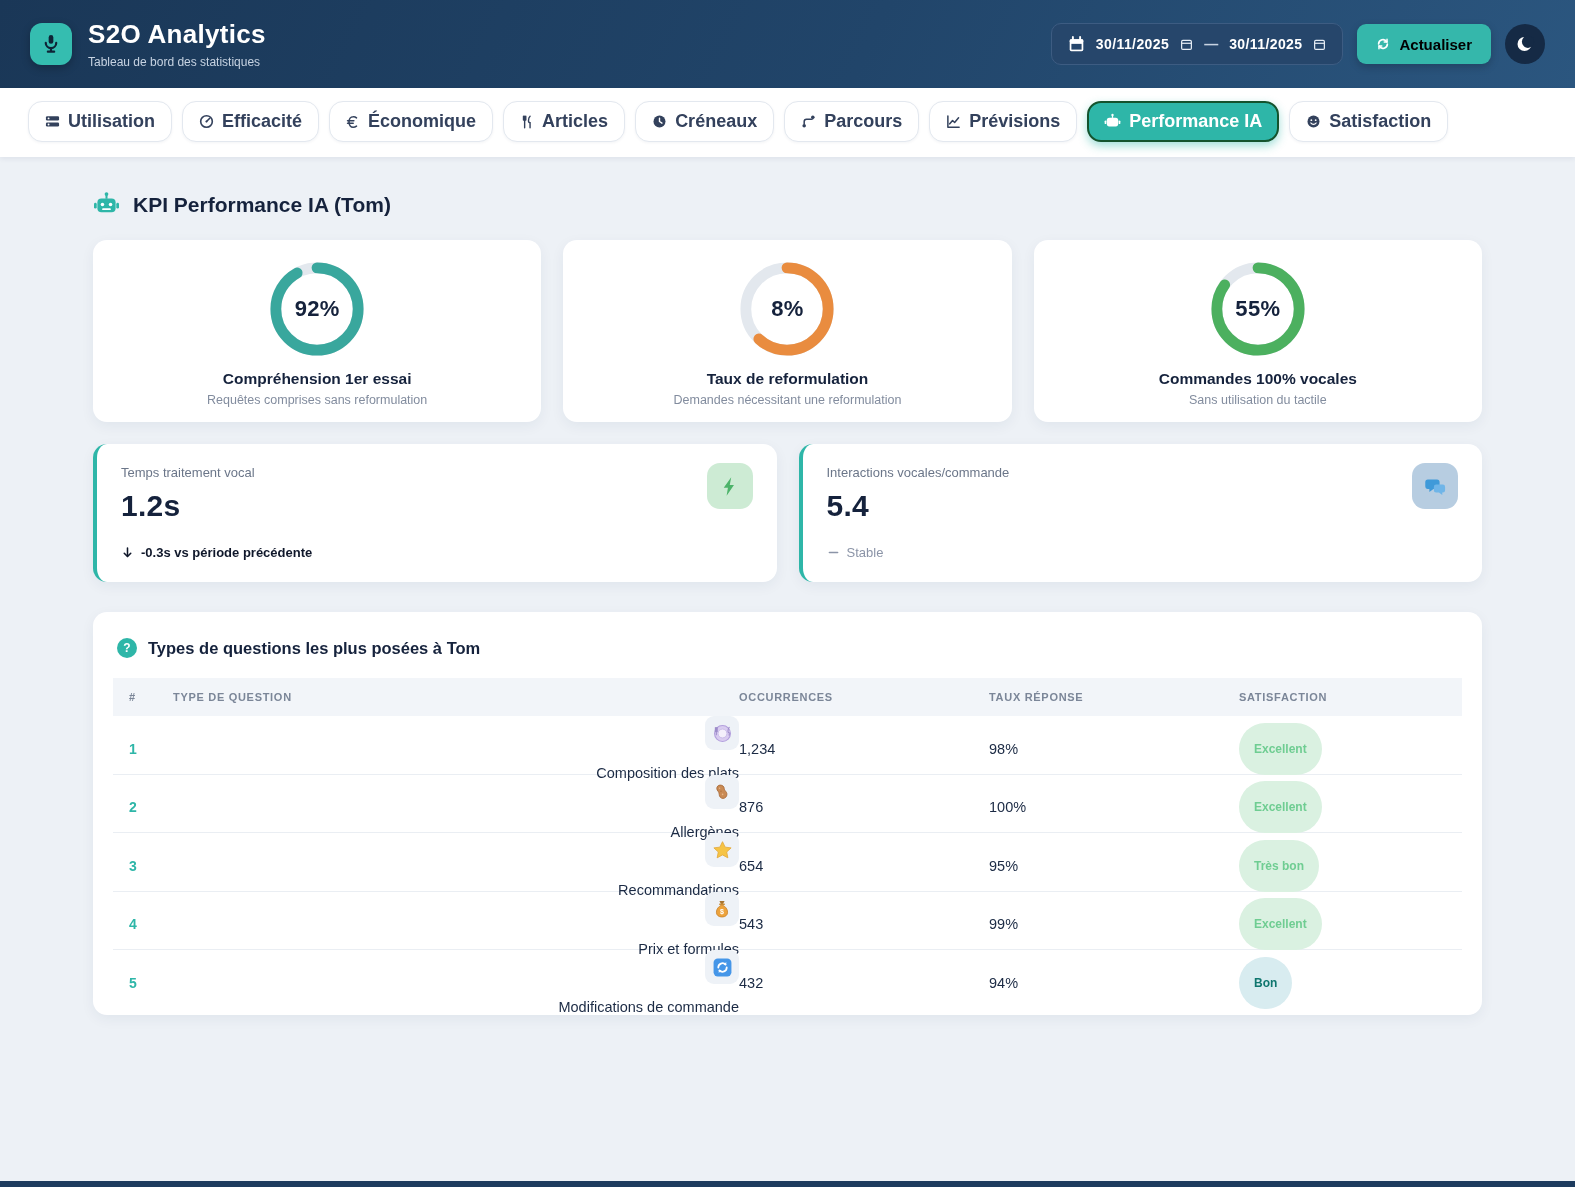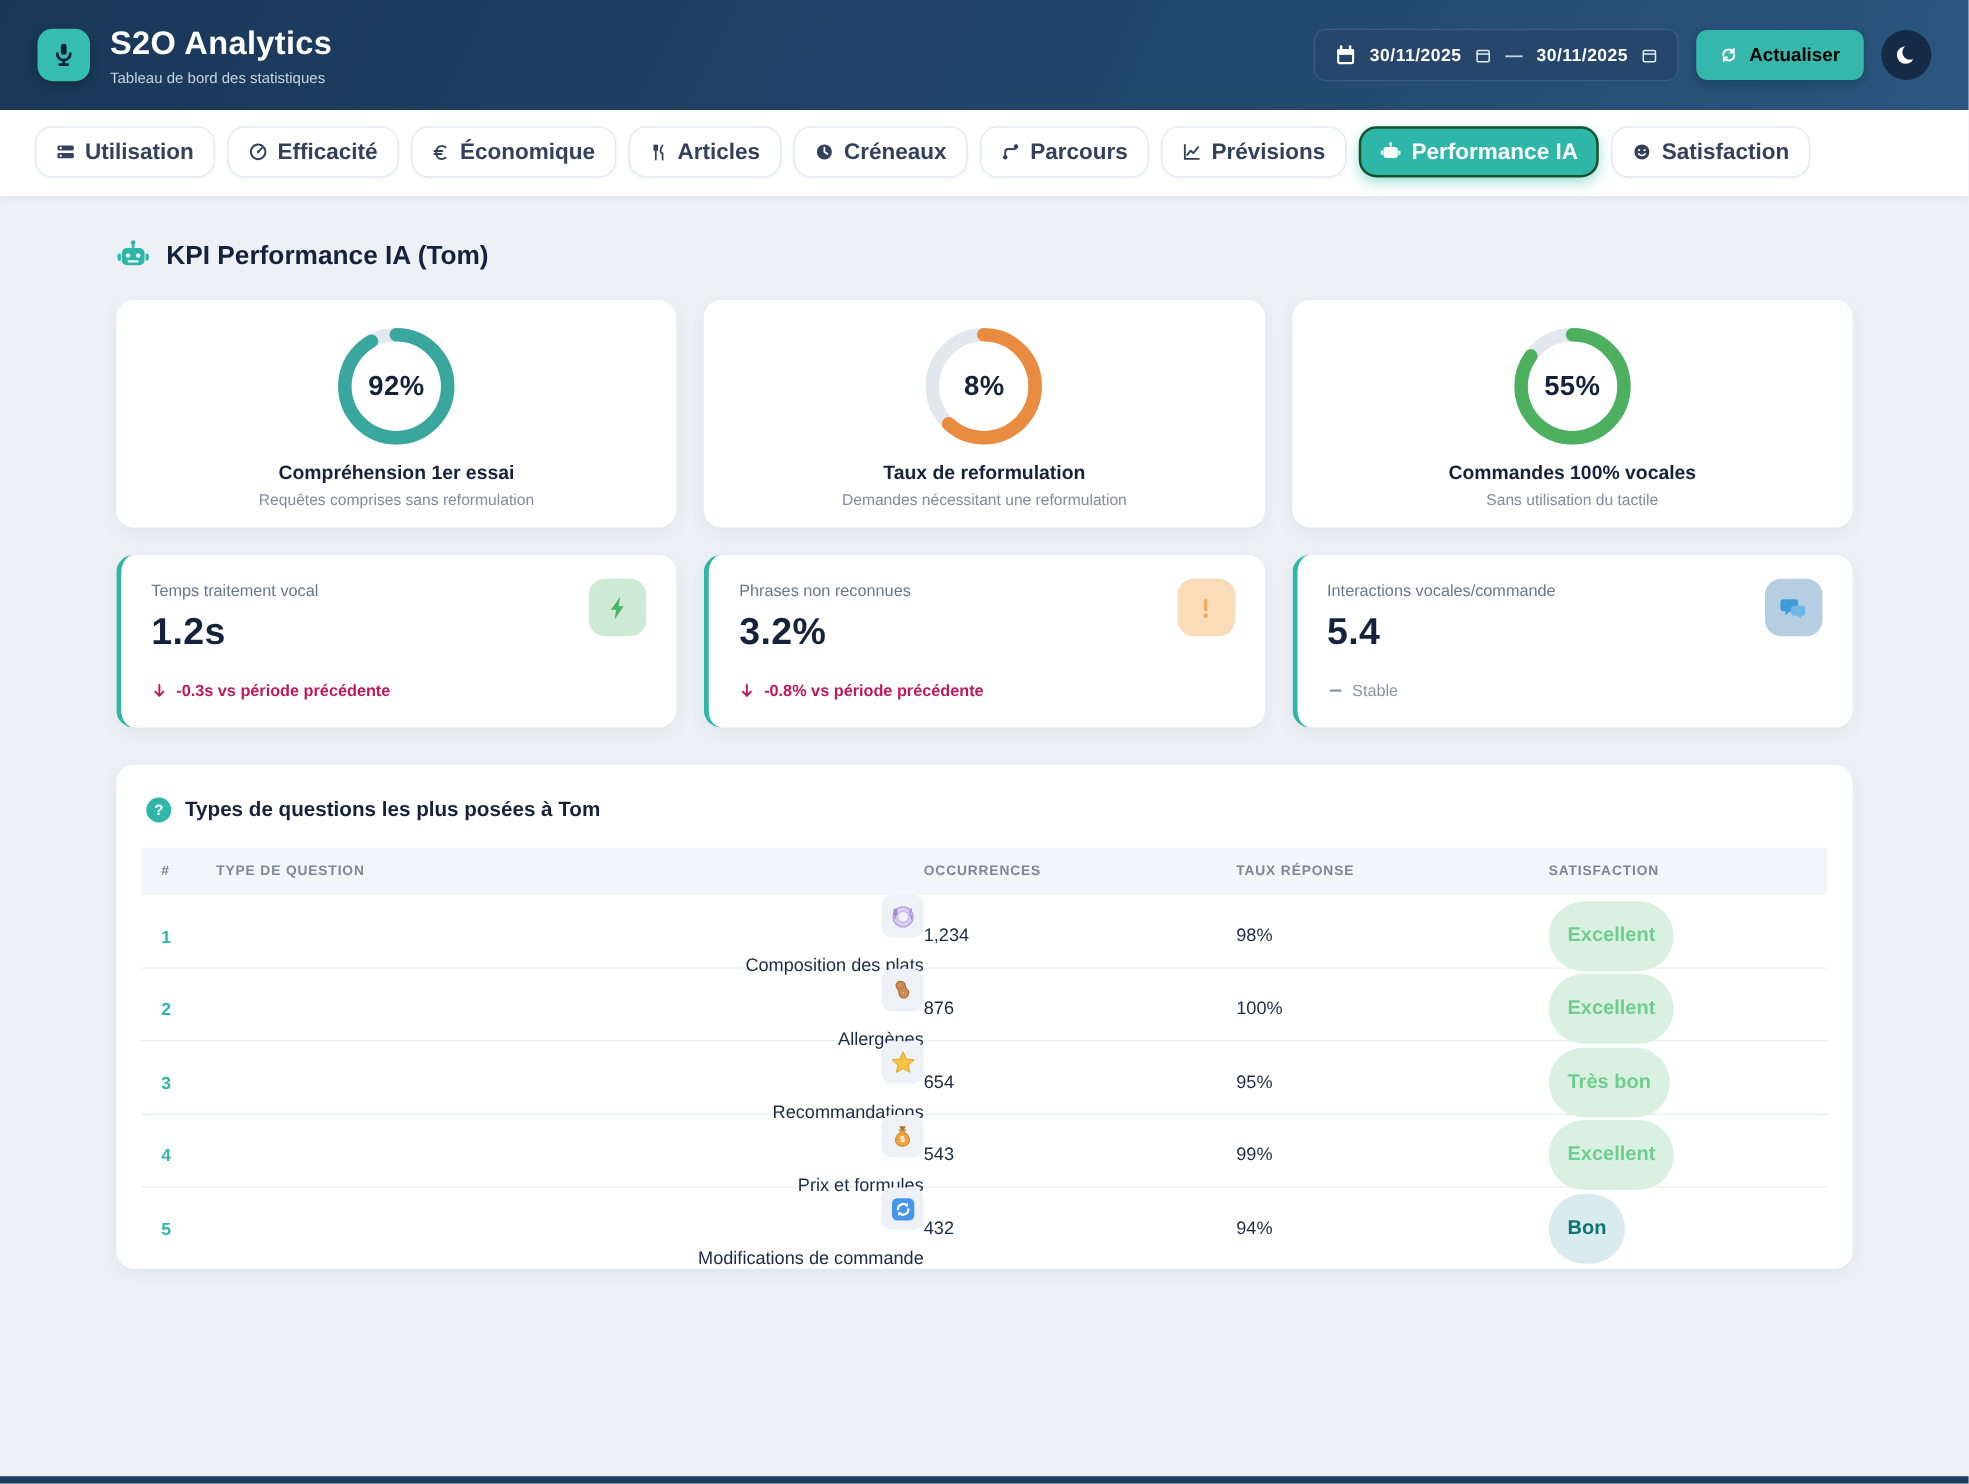--- a/index.html
+++ b/index.html
@@ -89,21 +89,21 @@
   
   .stats-row { display:flex; gap:22px; margin-top:22px; }
   .stat-card {
     flex:1; background:#fff; border-radius:14px; border-left:4px solid #2eb6a8;
     padding:21px 24px; height:138px; position:relative;
     box-shadow:0 4px 14px rgba(25,45,80,.06);
   }
   .stat-label { font-size:13px; color:#6b7689; }
   .stat-value { font-size:30px; font-weight:800; color:#15223c; margin-top:9px; letter-spacing:.3px; }
   .stat-trend { font-size:13px; margin-top:22px; display:flex; align-items:center; gap:7px; font-weight:bold; }
-  .stat-trend.down { color:#be185d; }
+  .stat-trend.down { color:#0f172a; }
   .stat-trend.stable { color:#8b94a7; font-weight:normal; }
   .stat-icon {
     position:absolute; right:24px; top:19px;
     width:46px; height:46px; border-radius:13px;
     display:flex; align-items:center; justify-content:center;
   }
   
   .table-card {
     background:#fff; border-radius:14px; margin-top:30px;
     padding:26px 20px 6px; box-shadow:0 4px 14px rgba(25,45,80,.06);
@@ -127,21 +127,21 @@
   .trow { height:58.5px; border-bottom:1px solid #eaeef3; font-size:14.5px; color:#1b2a44; }
   .trow:last-child { border-bottom:none; }
   .rank { color:#2eb6a8; font-weight:bold; font-size:14px; }
   .qcell { display:flex; align-items:flex-end; gap:15px;flex-direction:column; }
   .qtile {
     width:34px; height:34px; border-radius:9px; background:#eef2f7;
     display:flex; align-items:center; justify-content:center; flex:0 0 auto;
   }
   .badge {
     display:inline-block; background:#daf1e1; color:#6fcd92;
-    font-size:16px; font-weight:bold; padding:19px 15px; border-radius:999px;
+    font-size:12px; font-weight:bold; padding:19px 15px; border-radius:999px;
   }
   .badge.teal { background:#d8ecf0; color:#0f766e; }
   .footer-strip {
     position:absolute; left:0; bottom:0; width:100%; height:6px; background:#1d3b5e;
   }
   .icon { display:inline-flex; align-items:center; justify-content:center; }
 </style>
 </head>
 <body>
 
@@ -365,41 +365,20 @@
         </div>
         <div class="stat-icon" style="background:#cdebd4">
           <span class="icon" style="color:#4db36a;">
             <svg width="21" height="21" viewBox="0 0 16 16" fill="currentColor">
               <path d="M9.3 1 3.6 9h3.2l-1 6 5.6-8.2H8.2z"></path>
             </svg>
           </span>
         </div>
       </div>
       <div class="stat-card">
-        <div class="stat-label">Phrases non reconnues</div>
-        <div class="stat-value">3.2%</div>
-        <div class="stat-trend down">
-          <span class="icon" style="">
-            <svg width="13" height="13" viewBox="0 0 16 16" fill="none" stroke="currentColor" stroke-width="1.9" stroke-linecap="round" stroke-linejoin="round">
-              <line x1="8" y1="2.5" x2="8" y2="12.5"></line>
-              <path d="M4 9l4 4 4-4"></path>
-            </svg>
-          </span>
-          <span>-0.8% vs période précédente</span>
-        </div>
-        <div class="stat-icon" style="background:#fbdcba">
-          <span class="icon" style="color:#f2aa58;">
-            <svg width="21" height="21" viewBox="0 0 16 16" fill="currentColor">
-              <rect x="6.9" y="2.4" width="2.2" height="7.4" rx="1.1"></rect>
-              <circle cx="8" cy="12.6" r="1.35"></circle>
-            </svg>
-          </span>
-        </div>
-      </div>
-      <div class="stat-card">
         <div class="stat-label">Interactions vocales/commande</div>
         <div class="stat-value">5.4</div>
         <div class="stat-trend stable">
           <span class="icon" style="">
             <svg width="13" height="13" viewBox="0 0 16 16" stroke="currentColor" stroke-width="2" stroke-linecap="round">
               <line x1="3" y1="8" x2="13" y2="8"></line>
             </svg>
           </span>
           <span>Stable</span>
         </div>

